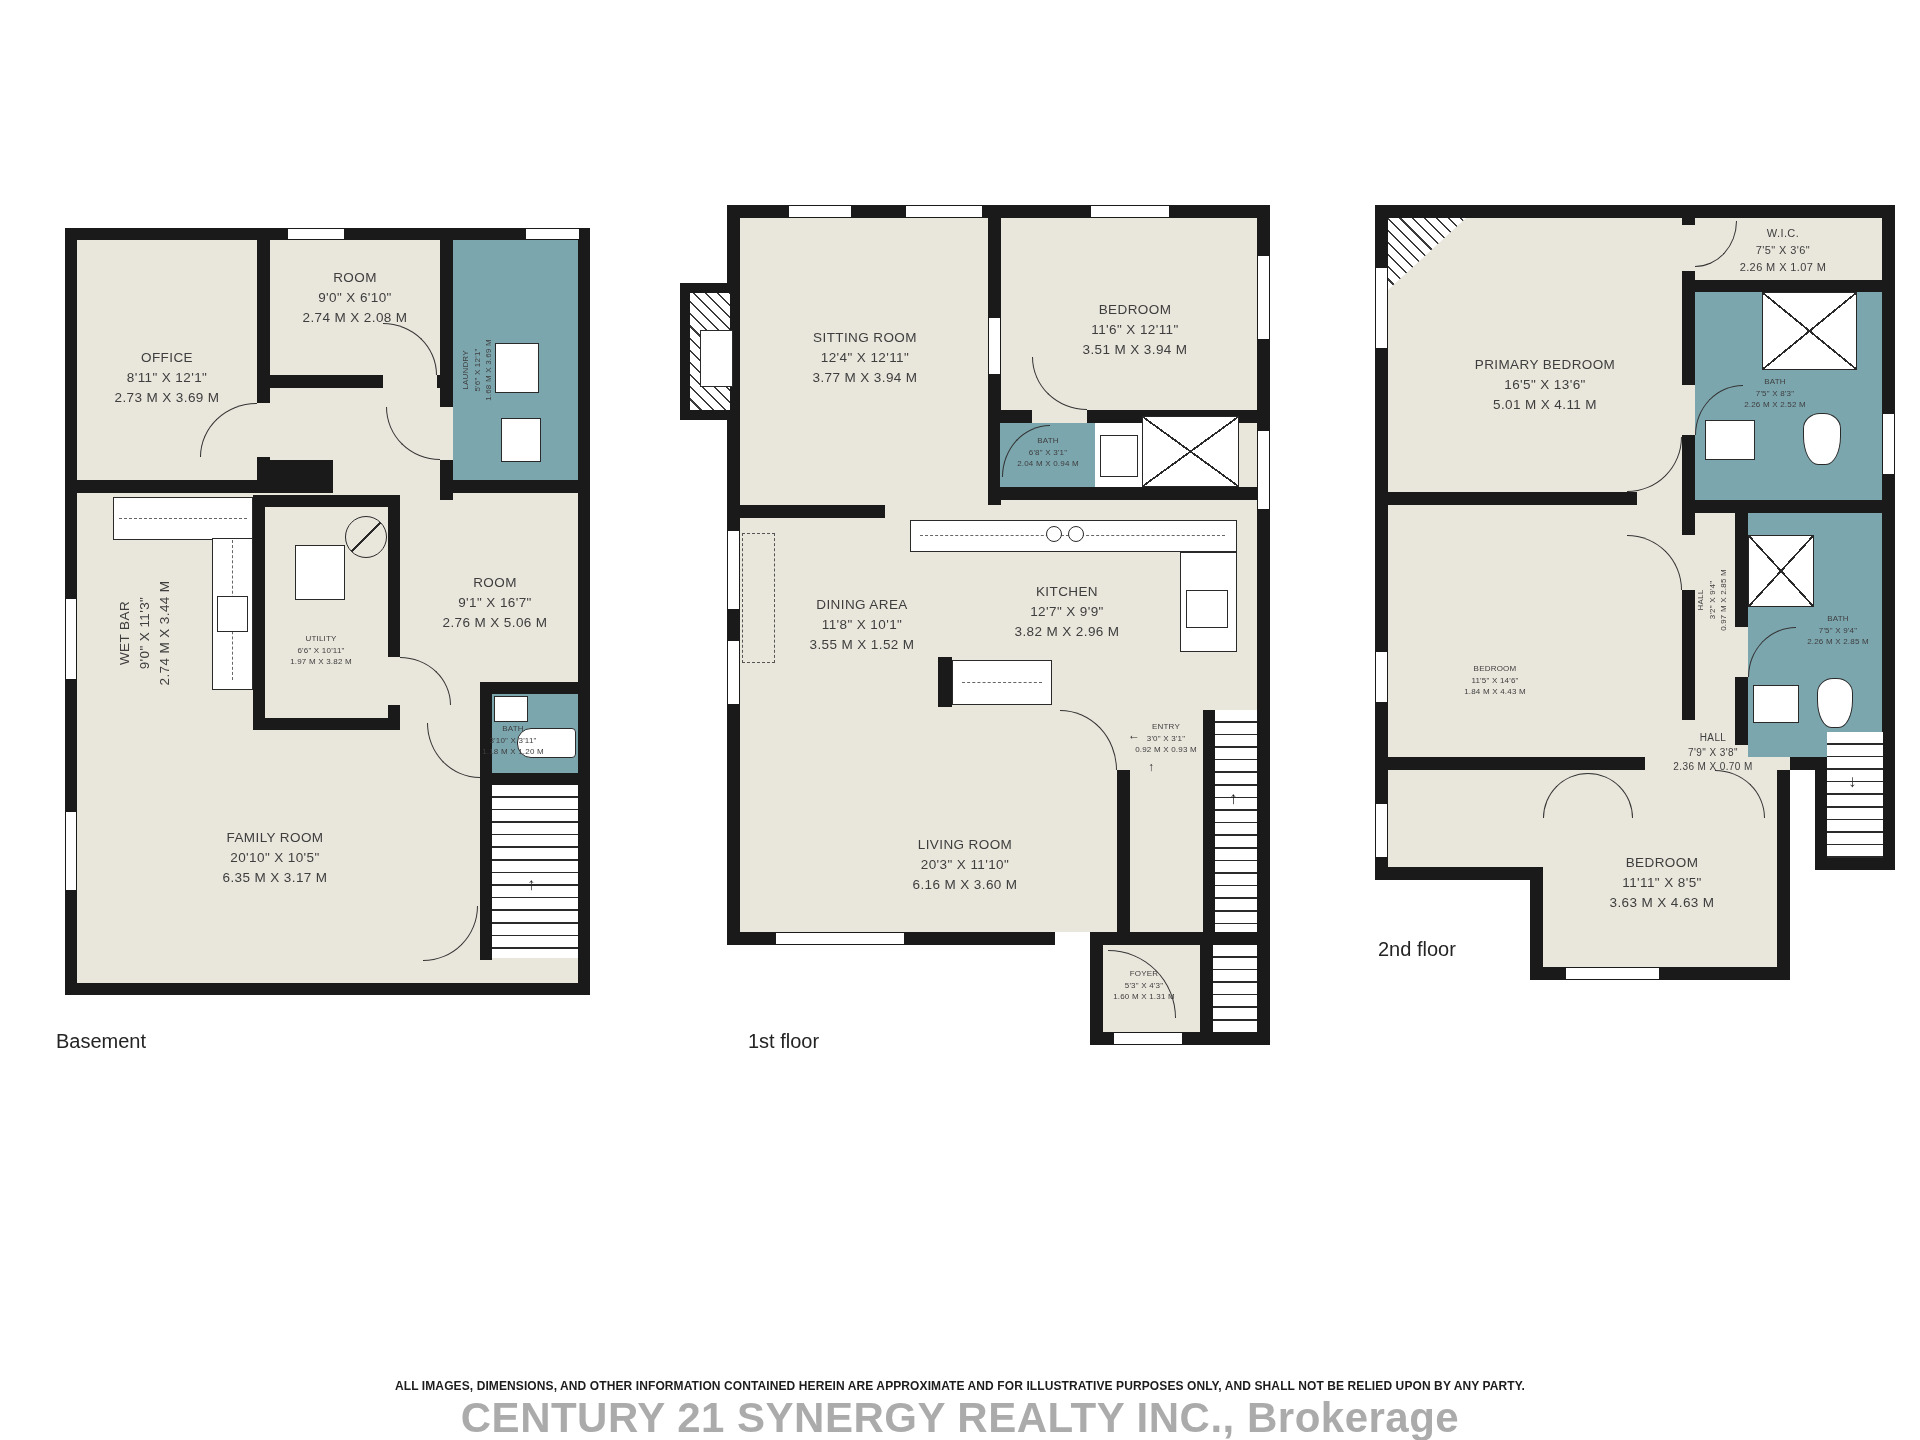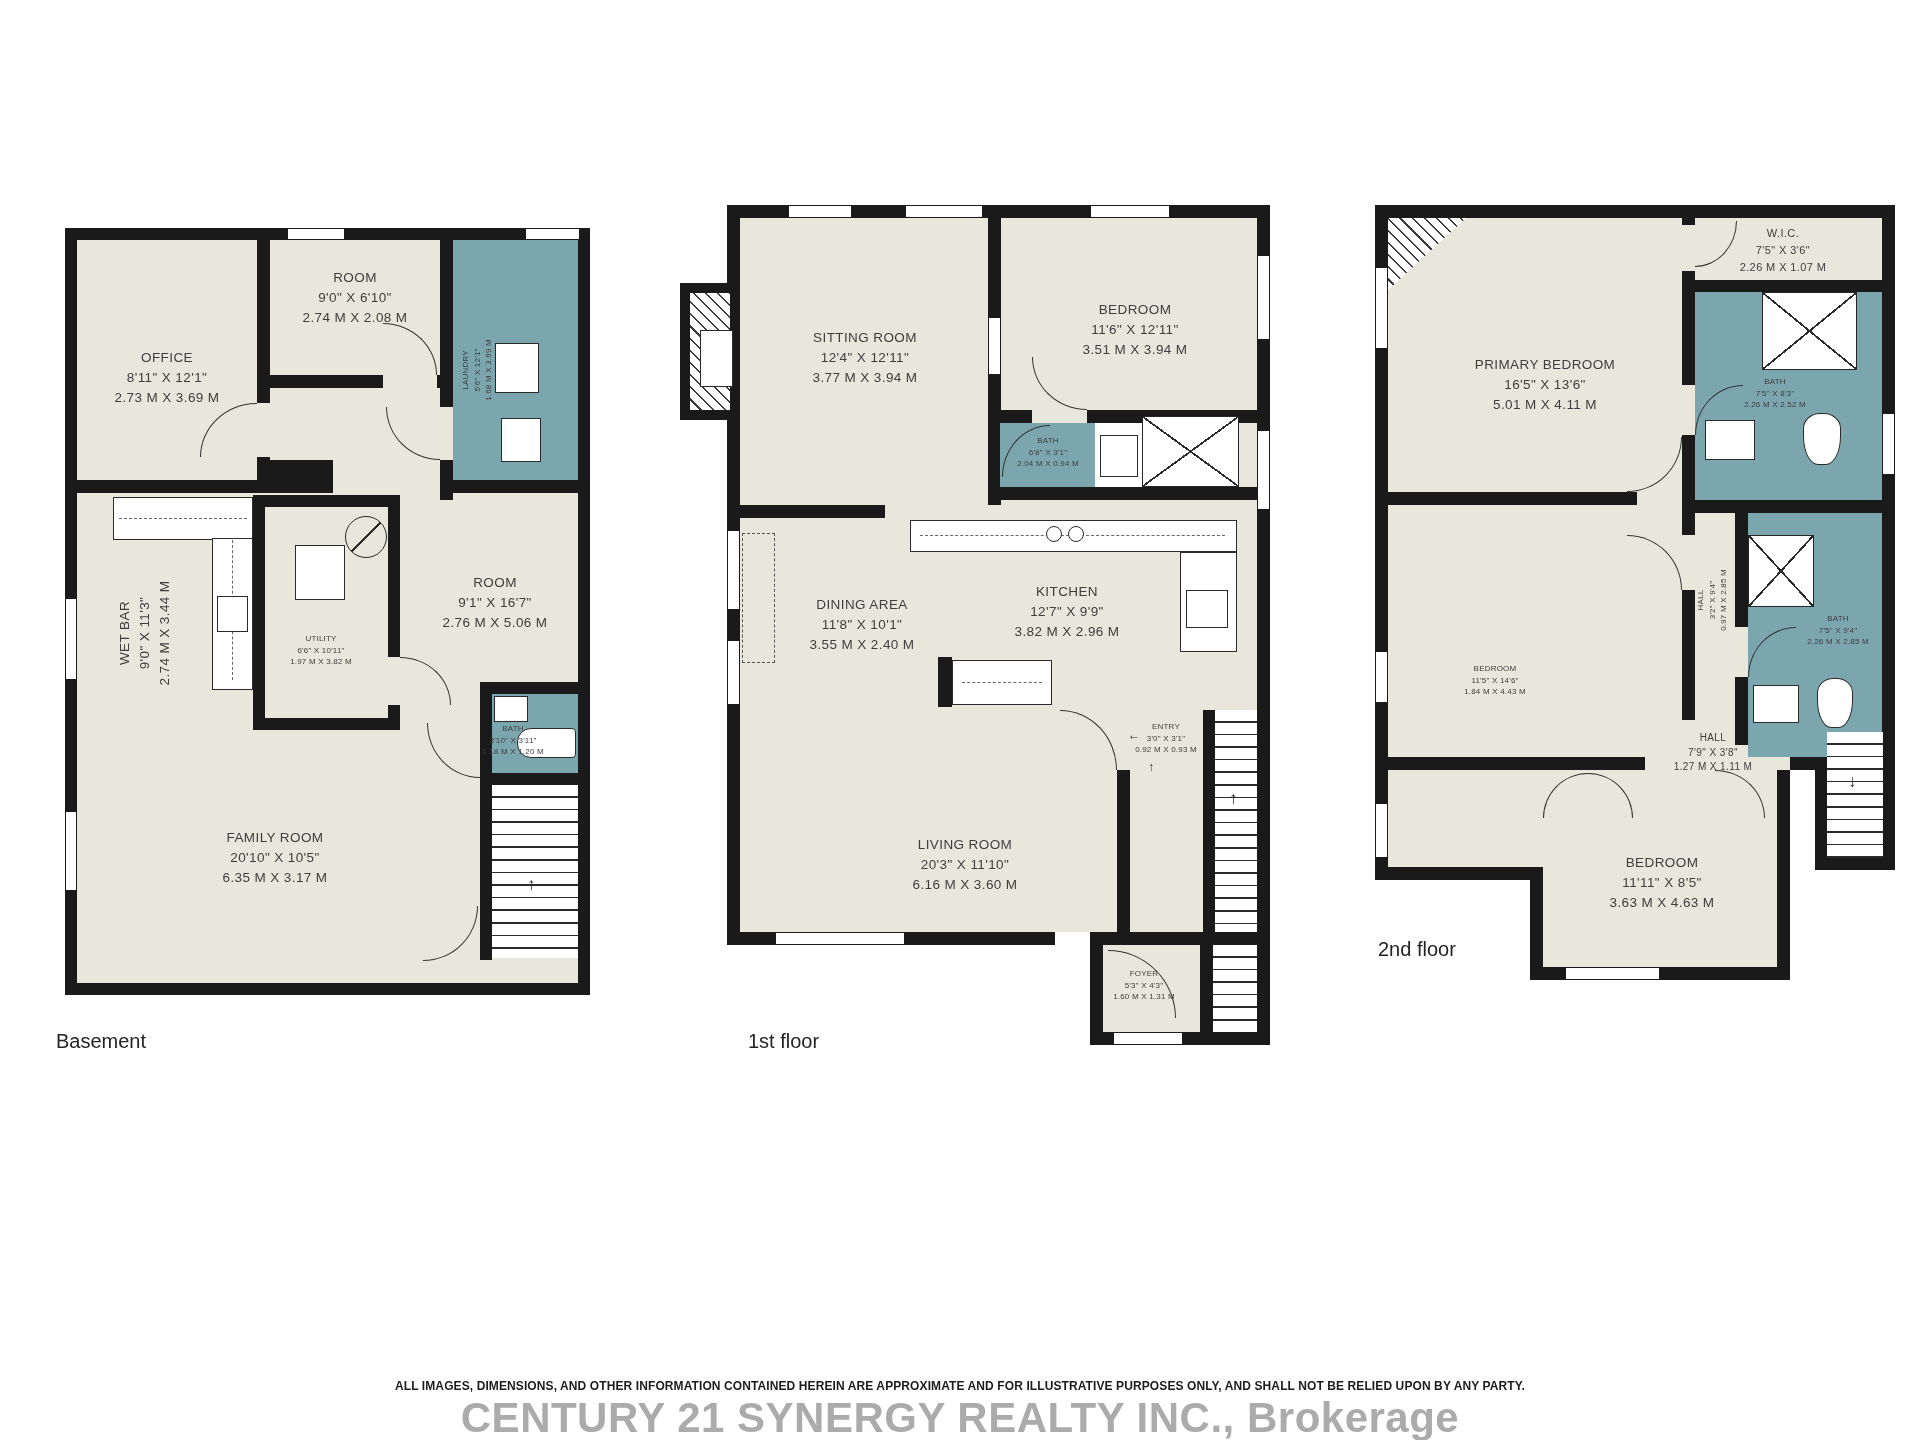--- a/index.html
+++ b/index.html
@@ -213,21 +213,21 @@
       <div>3.51 M X 3.94 M</div>
     </div>
     <div class="lbl lbl-xs" style="left:368px;top:247px;">
       <div>BATH</div>
       <div>6'8" X 3'1"</div>
       <div>2.04 M X 0.94 M</div>
     </div>
     <div class="lbl" style="left:182px;top:420px;">
       <div>DINING AREA</div>
       <div>11'8" X 10'1"</div>
-      <div>3.55 M X 2.40 M</div>
+      <div>3.55 M X 1.52 M</div>
     </div>
     <div class="lbl" style="left:387px;top:407px;">
       <div>KITCHEN</div>
       <div>12'7" X 9'9"</div>
       <div>3.82 M X 2.96 M</div>
     </div>
     <div class="lbl lbl-xs" style="left:486px;top:533px;">
       <div>ENTRY</div>
       <div>3'0" X 3'1"</div>
       <div>0.92 M X 0.93 M</div>
@@ -322,21 +322,21 @@
       <div>2.26 M X 2.85 M</div>
     </div>
     <div class="lbl lbl-xs" style="left:120px;top:475px;">
       <div>BEDROOM</div>
       <div>11'5" X 14'6"</div>
       <div>1.84 M X 4.43 M</div>
     </div>
     <div class="lbl lbl-sm" style="left:338px;top:548px;">
       <div>HALL</div>
       <div>7'9" X 3'8"</div>
-      <div>1.27 M X 1.11 M</div>
+      <div>2.36 M X 0.70 M</div>
     </div>
     <div class="lbl" style="left:287px;top:678px;">
       <div>BEDROOM</div>
       <div>11'11" X 8'5"</div>
       <div>3.63 M X 4.63 M</div>
     </div>
   </section>
   <div class="caption" style="left:1378px;top:938px;">2nd floor</div>
 
   <div id="brokerage">CENTURY 21 SYNERGY REALTY INC., Brokerage</div>

